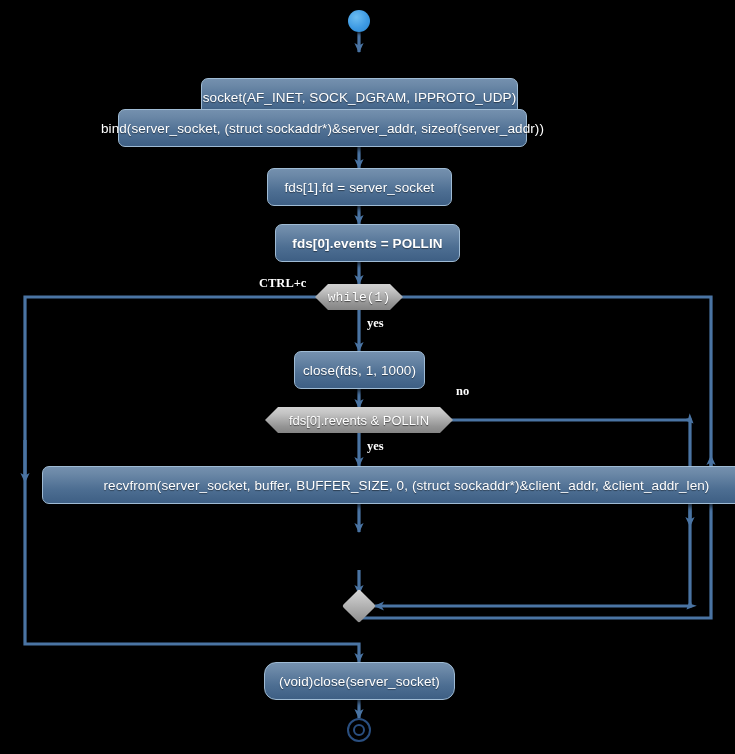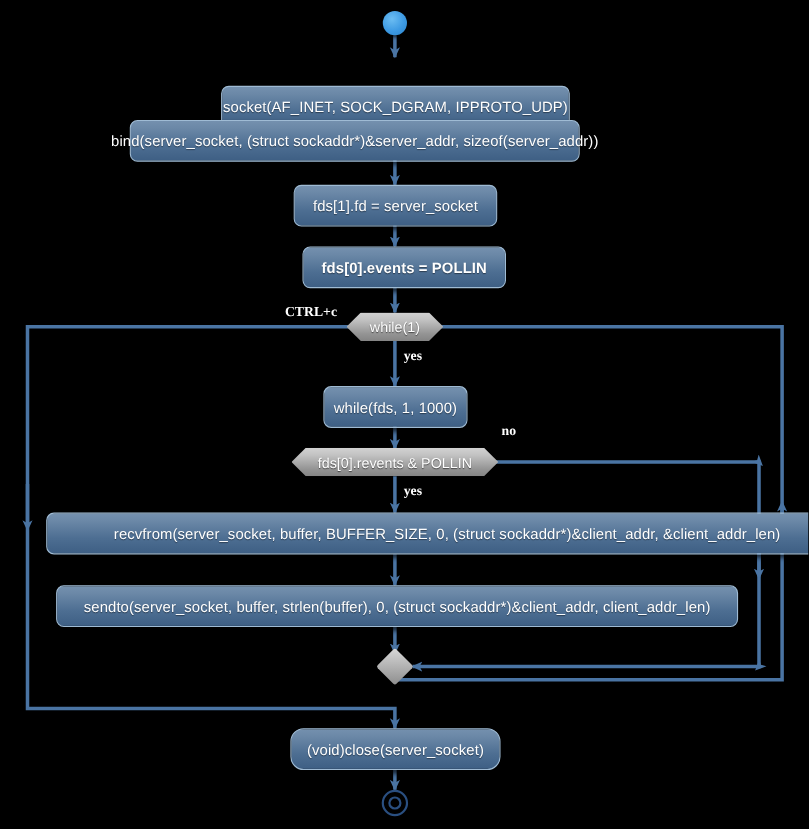--- a/index.html
+++ b/index.html
@@ -162,39 +162,36 @@
   </div>
 
   <div class="act" style="left:267px;top:168px;width:185px;">
     <span>fds[1].fd = server_socket</span>
   </div>
 
   <div class="act" style="left:275px;top:224px;width:185px;font-weight:bold;">
     <span>fds[0].events = POLLIN</span>
   </div>
 
-  <div class="decision" style="left:315px;top:284px;width:88px;">
+  <div class="decision" style="left:315px;top:284px;width:88px;font-family:Liberation Mono, monospace;">
     <span>while(1)</span>
   </div>
 
   <div class="act" style="left:294px;top:351px;width:131px;">
-    <span>while(fds, 1, 1000)</span>
+    <span>close(fds, 1, 1000)</span>
   </div>
 
   <div class="decision" style="left:265px;top:407px;width:188px;">
     <span>fds[0].revents &amp; POLLIN</span>
   </div>
 
   <div class="act" style="left:42px;top:466px;width:729px;">
     <span>recvfrom(server_socket, buffer, BUFFER_SIZE, 0, (struct sockaddr*)&amp;client_addr, &amp;client_addr_len)</span>
   </div>
 
-  <div class="act" style="left:51px;top:532px;width:620px;">
-    <span>sendto(server_socket, buffer, strlen(buffer), 0, (struct sockaddr*)&amp;client_addr, client_addr_len)</span>
-  </div>
 
   <div class="merge" style="left:347px;top:594px;"></div>
 
   <div class="act" style="left:264px;top:662px;width:191px;border-radius:12px;">
     <span>(void)close(server_socket)</span>
   </div>
 
   <div class="end-outer" style="left:347px;top:718px;"></div>
   <div class="end-inner" style="left:353px;top:724px;"></div>
 

